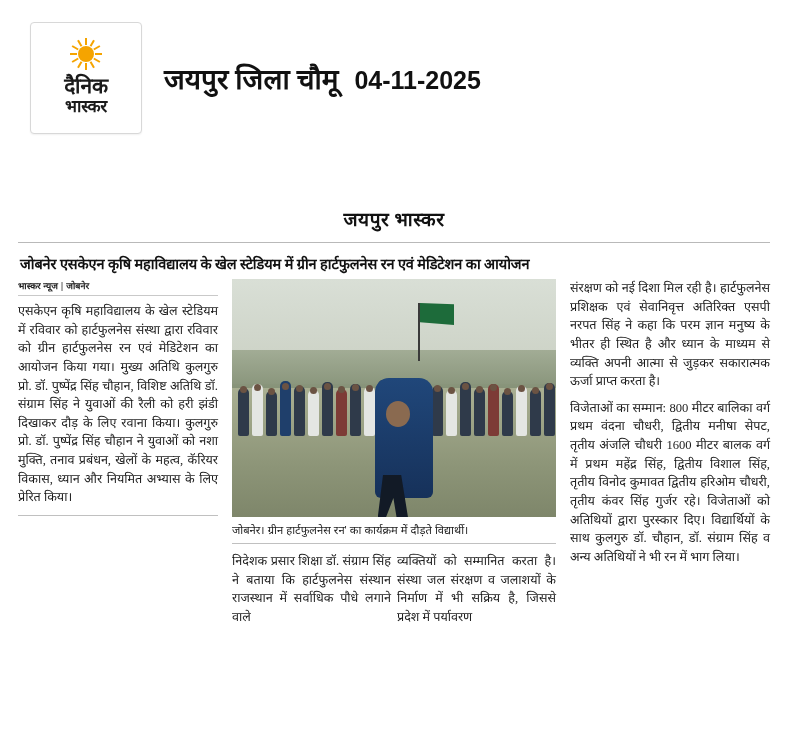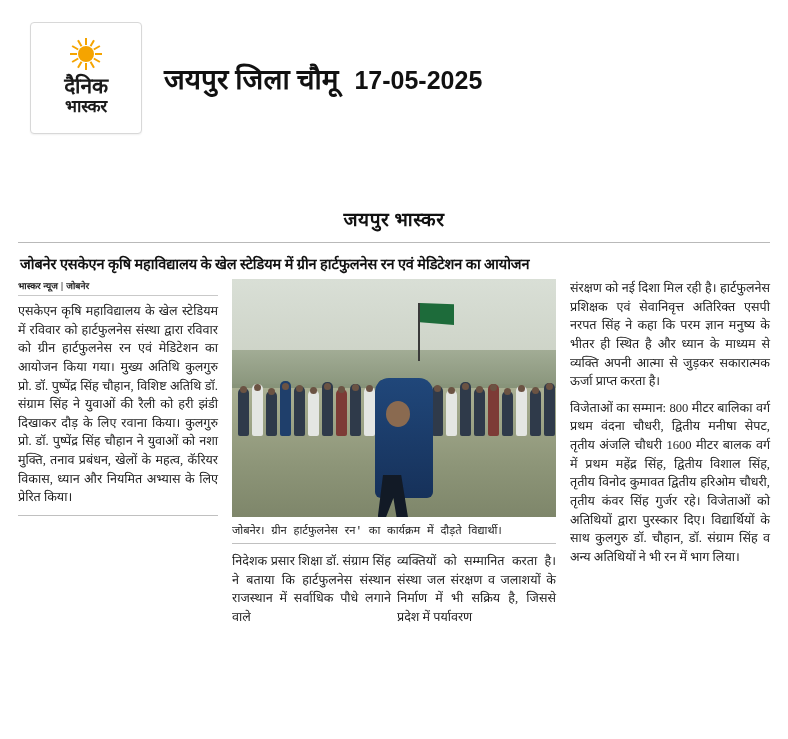--- a/index.html
+++ b/index.html
@@ -237,21 +237,21 @@
   }
   .photo .runner-main-legs {
     position: absolute;
     left: 45%;
     bottom: 0;
     width: 52px; height: 42px;
     background: #121a26;
     clip-path: polygon(10% 0, 45% 0, 58% 100%, 36% 100%, 30% 55%, 16% 100%, 0 100%);
   }
   .caption {
-    font-family: Liberation Mono, monospace;
+    font-family: Liberation Sans, sans-serif;
     font-size: 11.2px;
     color: #232323;
     padding: 5px 0 6px 0;
     border-bottom: 1px solid #c0c0c0;
     margin-bottom: 8px;
   }
 
   .subcols {
     display: flex;
     gap: 6px;
@@ -276,21 +276,21 @@
       <div class="ray" style="transform:rotate(240deg)"></div>
       <div class="ray" style="transform:rotate(270deg)"></div>
       <div class="ray" style="transform:rotate(300deg)"></div>
       <div class="ray" style="transform:rotate(330deg)"></div>
     </div>
     <div class="logo-line1">दैनिक</div>
     <div class="logo-line2">भास्कर</div>
   </div>
   <div class="edition-wrap">
     <span class="edition">जयपुर जिला चौमू</span>
-    <span class="pubdate">17-05-2025</span>
+    <span class="pubdate">04-11-2025</span>
   </div>
 </div>
 
 <div class="page">
 
   <div class="section-title">जयपुर भास्कर</div>
   <hr class="rule">
 
   <div class="kicker">जोबनेर एसकेएन कृषि महाविद्यालय के खेल स्टेडियम में ग्रीन हार्टफुलनेस रन एवं मेडिटेशन का आयोजन</div>
 

